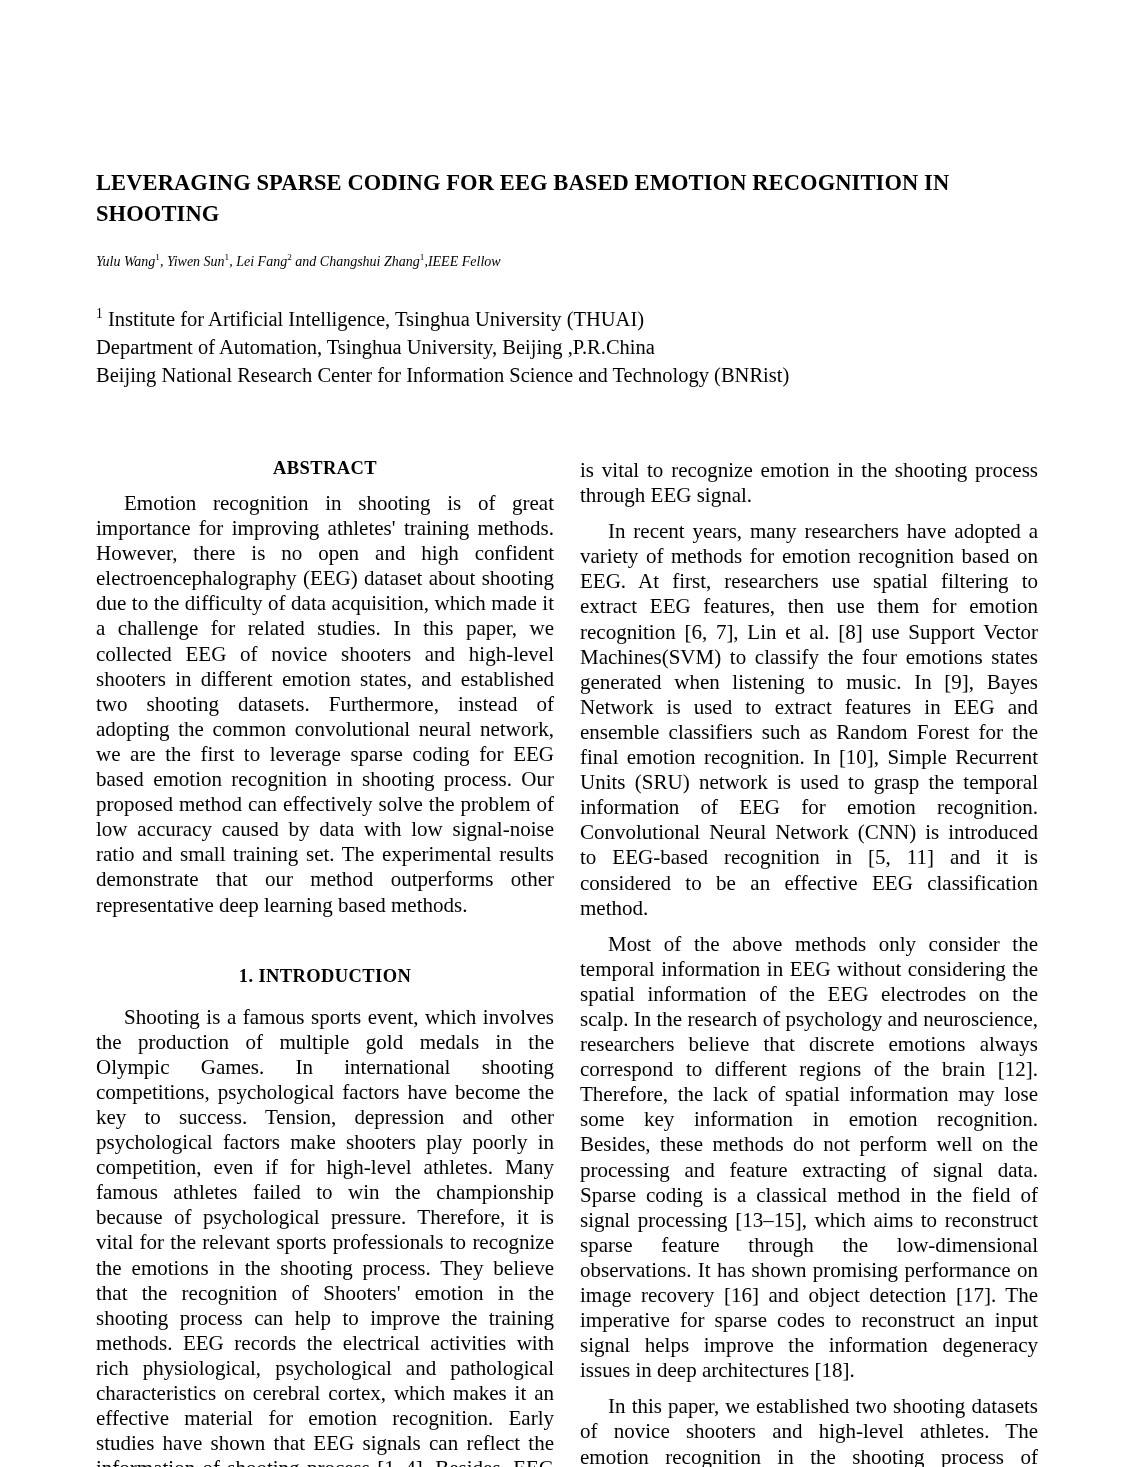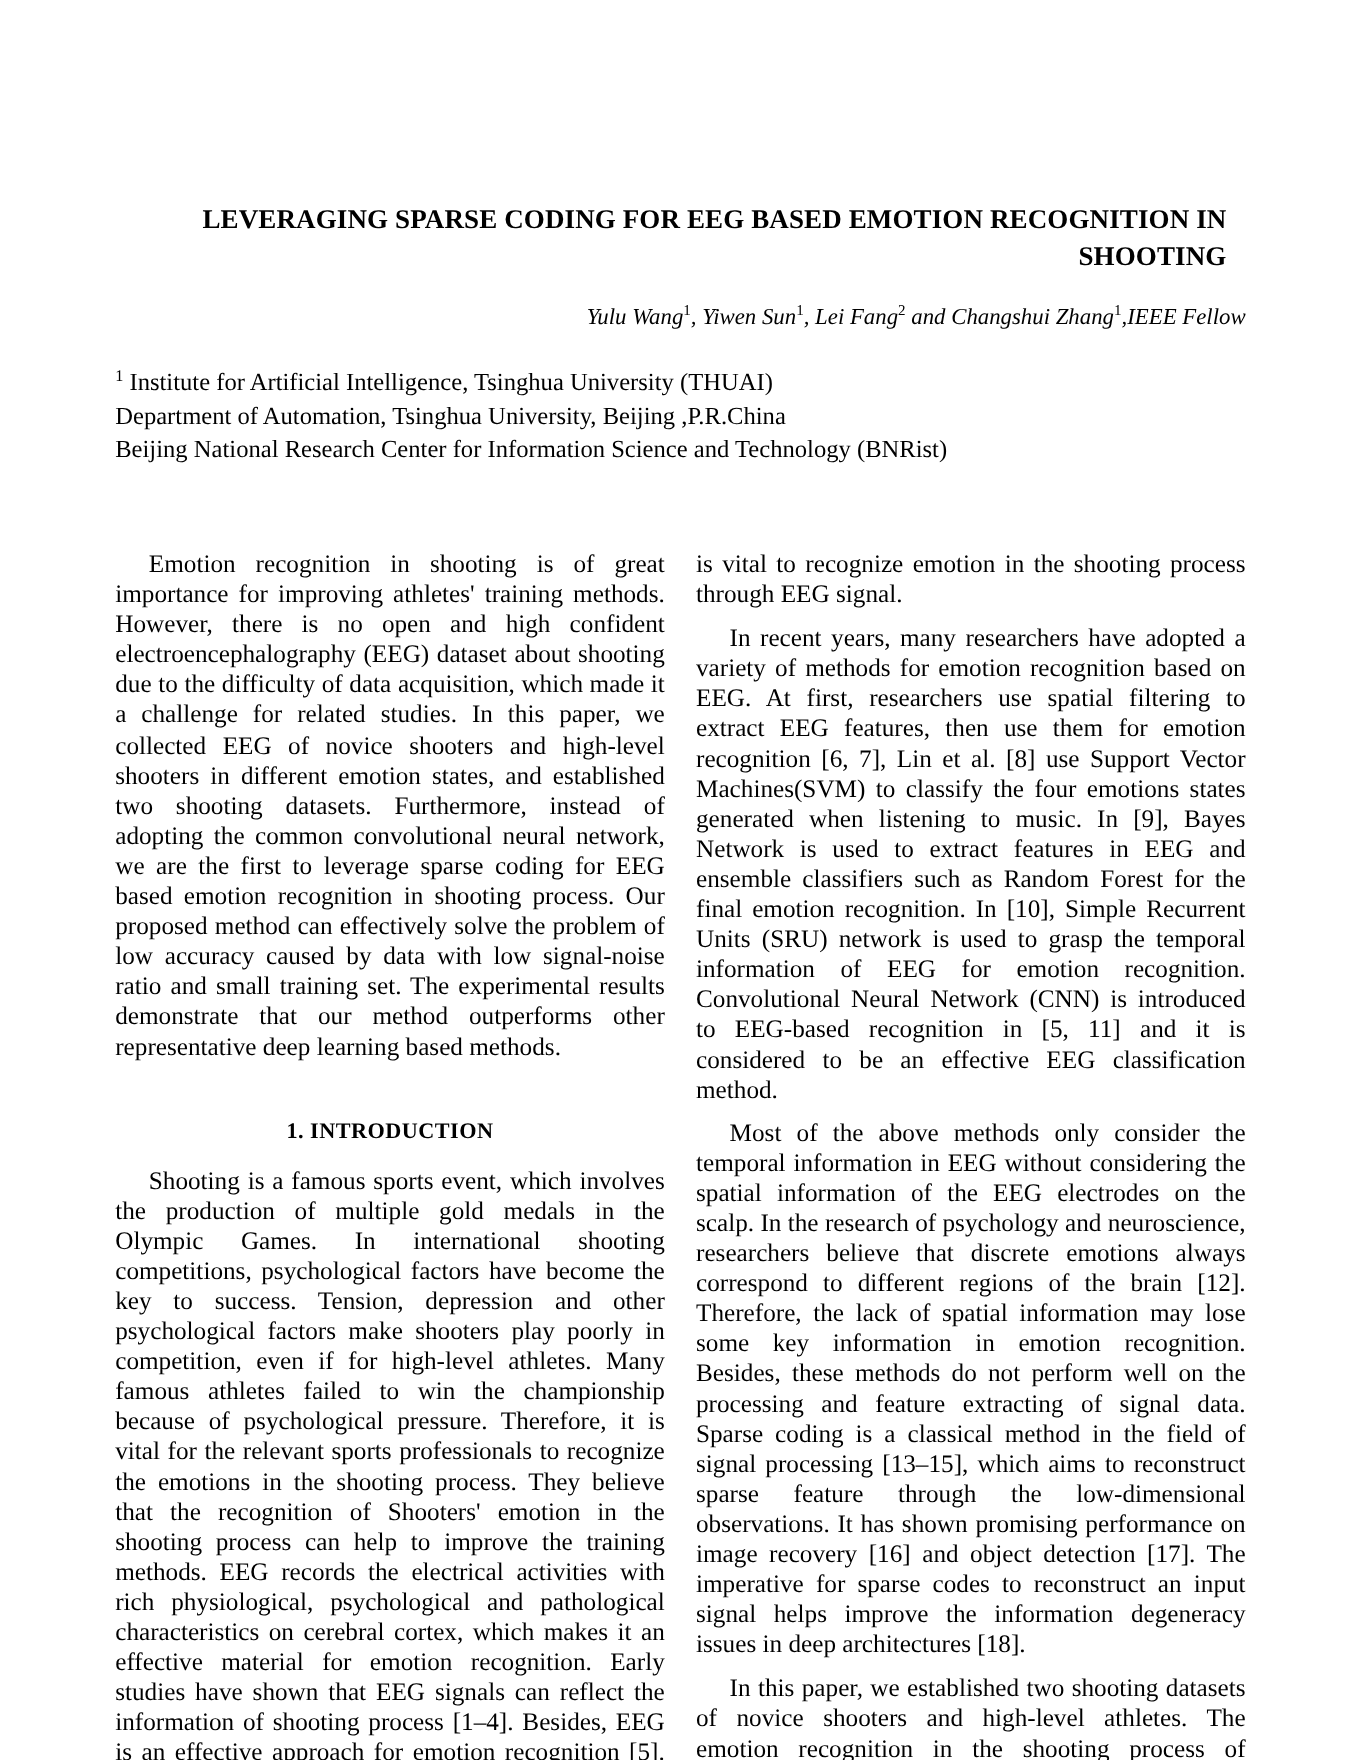--- a/index.html
+++ b/index.html
@@ -16,40 +16,40 @@
     background: #ffffff;
     font-family: "Liberation Serif", "DejaVu Serif", serif;
     color: #000000;
     overflow: hidden;
     box-sizing: border-box;
   }
 
   
   .title-block {
     position: absolute;
-    left: 80px;
+    left: 96px;
     top: 168px;
     width: 942px;
-    text-align: right;
+    text-align: left;
   }
   .paper-title {
     font-size: 22.5px;
     font-weight: bold;
     line-height: 1.36;
     letter-spacing: 0.1px;
     margin: 0;
   }
   .authors {
     position: absolute;
     left: 96px;
     top: 253px;
     width: 942px;
-    text-align: right;
+    text-align: left;
     font-style: italic;
-    font-size: 19px;
+    font-size: 14px;
     line-height: 1.3;
   }
   .authors sup {
     font-size: 0.66em;
     font-style: normal;
     vertical-align: super;
     line-height: 0;
   }
   .affiliations {
     position: absolute;
@@ -128,20 +128,21 @@
   <div class="affiliations">
     <span class="aff-line"><sup>1</sup> <span>Institute for Artificial Intelligence, Tsinghua University (THUAI)</span></span>
     <span class="aff-line">Department of Automation, Tsinghua University, Beijing ,P.R.China</span>
     <span class="aff-line">Beijing National Research Center for Information Science and Technology (BNRist)</span>
   </div>
 
   <div class="columns">
 
     <div class="col col-left">
 
+      <h2 class="section-head">ABSTRACT</h2>
 
       <p class="body">Emotion recognition in shooting is of great importance for improving athletes' training methods. However, there is no open and high confident electroencephalography (EEG) dataset about shooting due to the difficulty of data acquisition, which made it a challenge for related studies. In this paper, we collected EEG of novice shooters and high-level shooters in different emotion states, and established two shooting datasets. Furthermore, instead of adopting the common convolutional neural network, we are the first to leverage sparse coding for EEG based emotion recognition in shooting process. Our proposed method can effectively solve the problem of low accuracy caused by data with low signal-noise ratio and small training set. The experimental results demonstrate that our method outperforms other representative deep learning based methods.</p>
 
 
       <h2 class="section-head intro">1.  INTRODUCTION</h2>
 
       <p class="body">Shooting is a famous sports event, which involves the production of multiple gold medals in the Olympic Games. In international shooting competitions, psychological factors have become the key to success. Tension, depression and other psychological factors make shooters play poorly in competition, even if for high-level athletes. Many famous athletes failed to win the championship because of psychological pressure. Therefore, it is vital for the relevant sports professionals to recognize the emotions in the shooting process. They believe that the recognition of Shooters' emotion in the shooting process can help to improve the training methods. EEG records the electrical activities with rich physiological, psychological and pathological characteristics on cerebral cortex, which makes it an effective material for emotion recognition. Early studies have shown that EEG signals can reflect the information of shooting process [1–4]. Besides, EEG is an effective approach for emotion recognition [5]. Therefore, it</p>
 
     </div>
 

